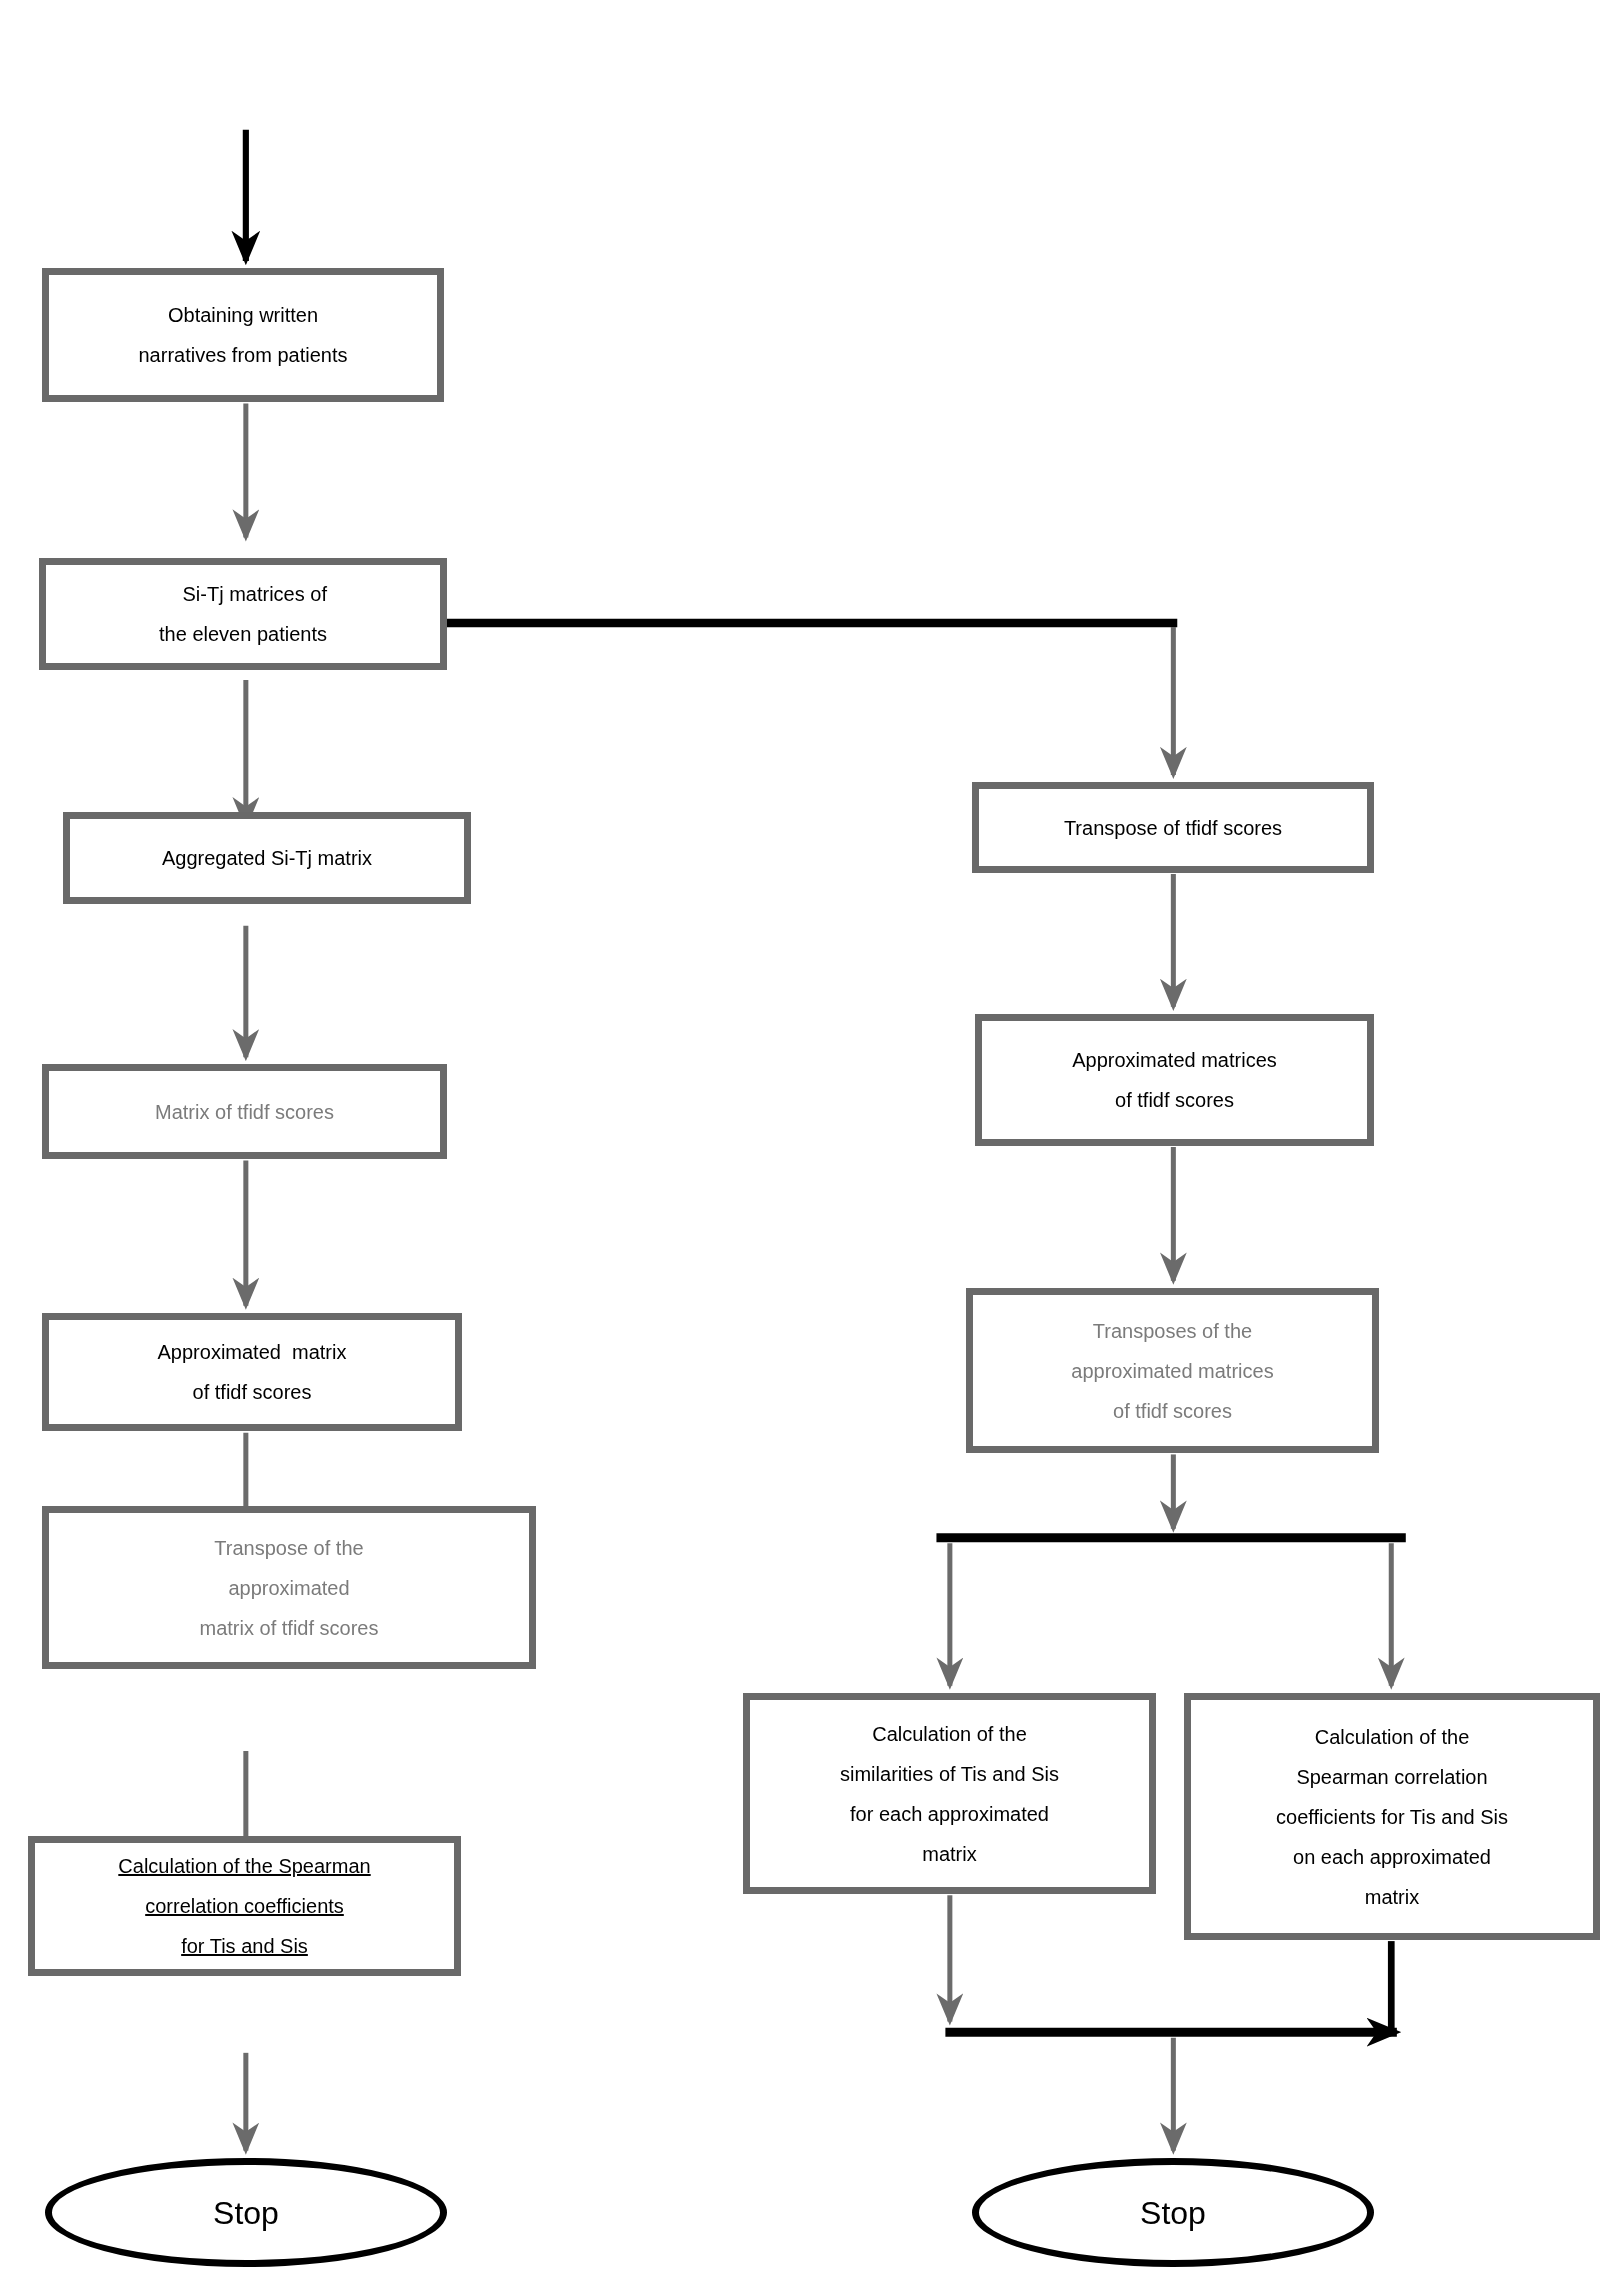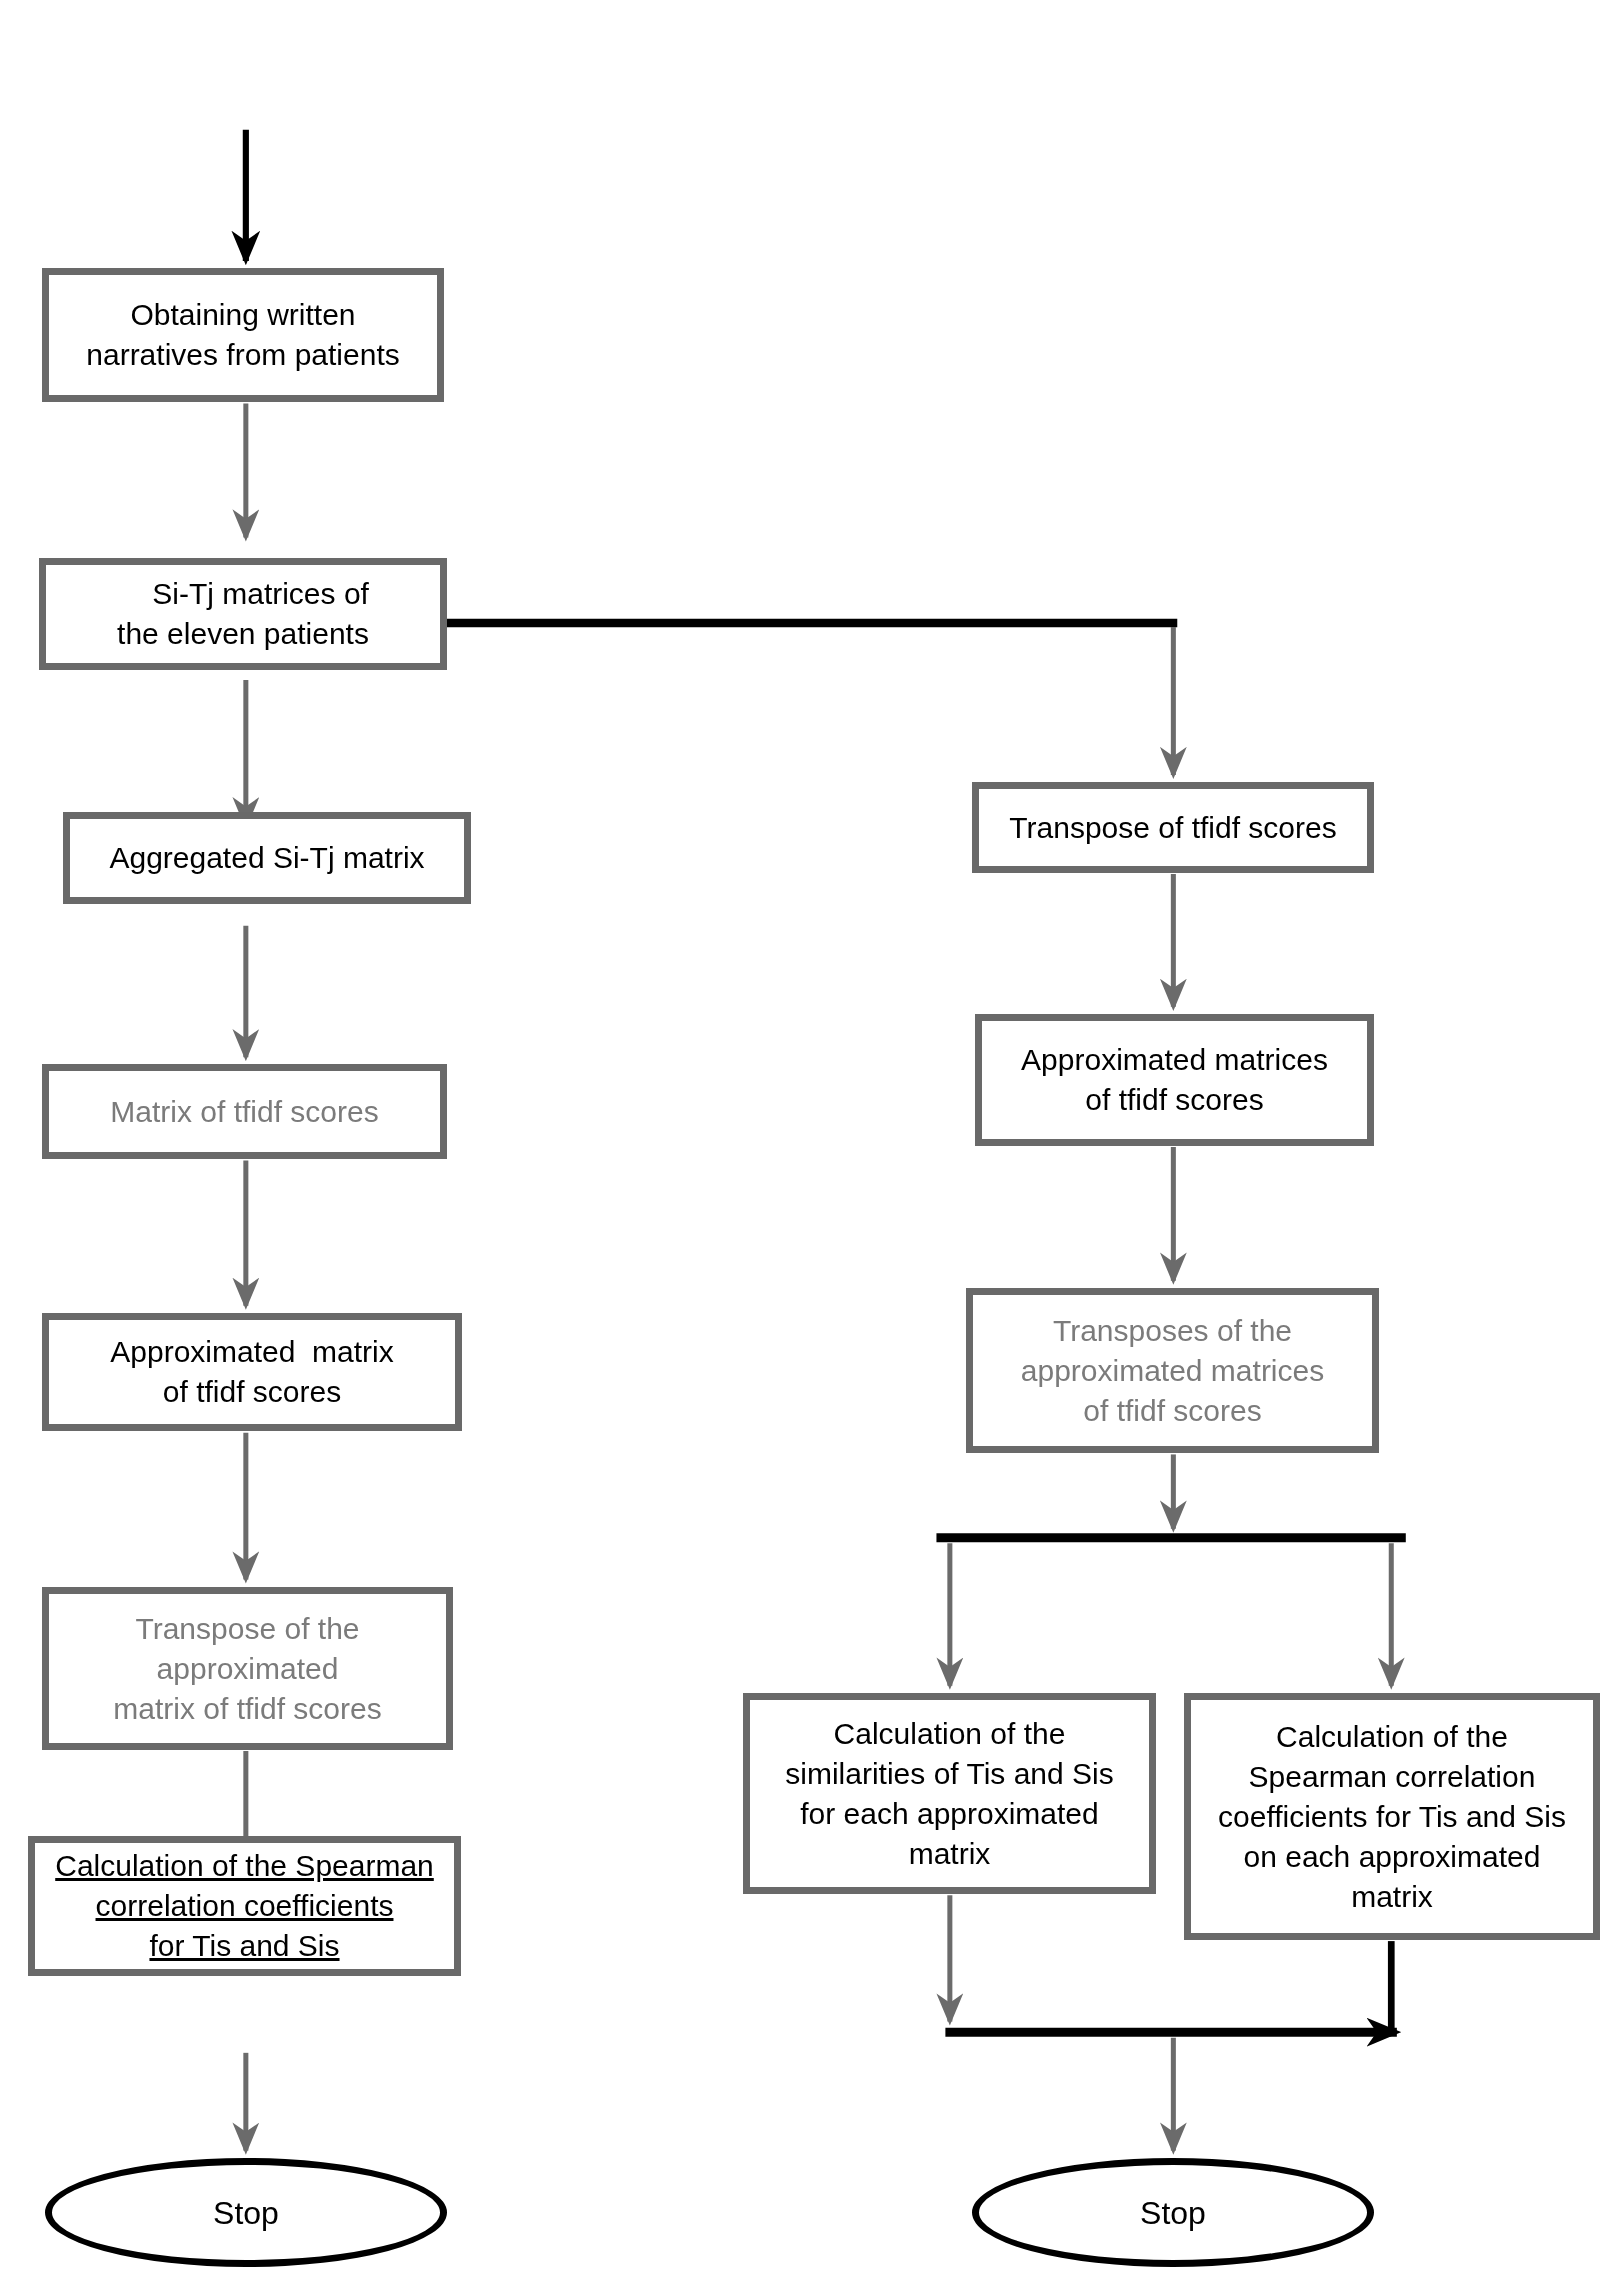--- a/index.html
+++ b/index.html
@@ -27,36 +27,36 @@
   }
   .process{
     border:7.3px solid var(--box-border,#696969);
   }
   .terminator{
     border:7.3px solid var(--wire-black,#000000);
     border-radius:50%;
   }
   .label{
     white-space:pre-wrap;
-    font-size:30px;
+    font-size:20px;
     line-height:40px;
     color:var(--text-black,#000000);
     padding:0 4.5px;
   }
   .terminator .label{font-size:32px;}
   .muted .label{color:var(--text-gray,#7b7b7b);}
 
   
   #n-start      {left:42px;   top:18px;   width:408px; height:112px;}
   #n-obtaining  {left:42px;   top:268px;  width:402px; height:134px;}
   #n-sitj       {left:39px;   top:558px;  width:408px; height:112px;text-align:right;}
   #n-aggregated {left:39px;   top:812px; width:408px; height:92px;margin-left:24px;}
   #n-matrix     {left:42px;   top:1064px; width:405px; height:95px;}
   #n-approx     {left:34px;   top:1313px; width:420px; height:118px;margin-left:8px;}
-  #n-transpose  {left:42px;   top:1587px; width:411px; height:163px;}
+  #n-transpose  {left:42px;   top:1506px; width:494px; height:163px;}
   #n-spearmanL  {left:28px;   top:1836px; width:433px; height:140px;text-decoration:underline;}
   #n-stopL      {left:45px;   top:2158px; width:402px; height:109px;}
   #n-matrices   {left:972px; top:782px; width:402px; height:91px;}
   #n-approxes   {left:975px; top:1014px; width:399px; height:132px;}
   #n-transposes {left:966px; top:1288px; width:413px; height:165px;}
   #n-similar    {left:743px; top:1693px; width:413px; height:201px;}
   #n-spearmanR  {left:1184px; top:1693px; width:416px; height:247px;}
   #n-stopR      {left:972px; top:2158px; width:402px; height:109px;}
 </style>
 </head>

